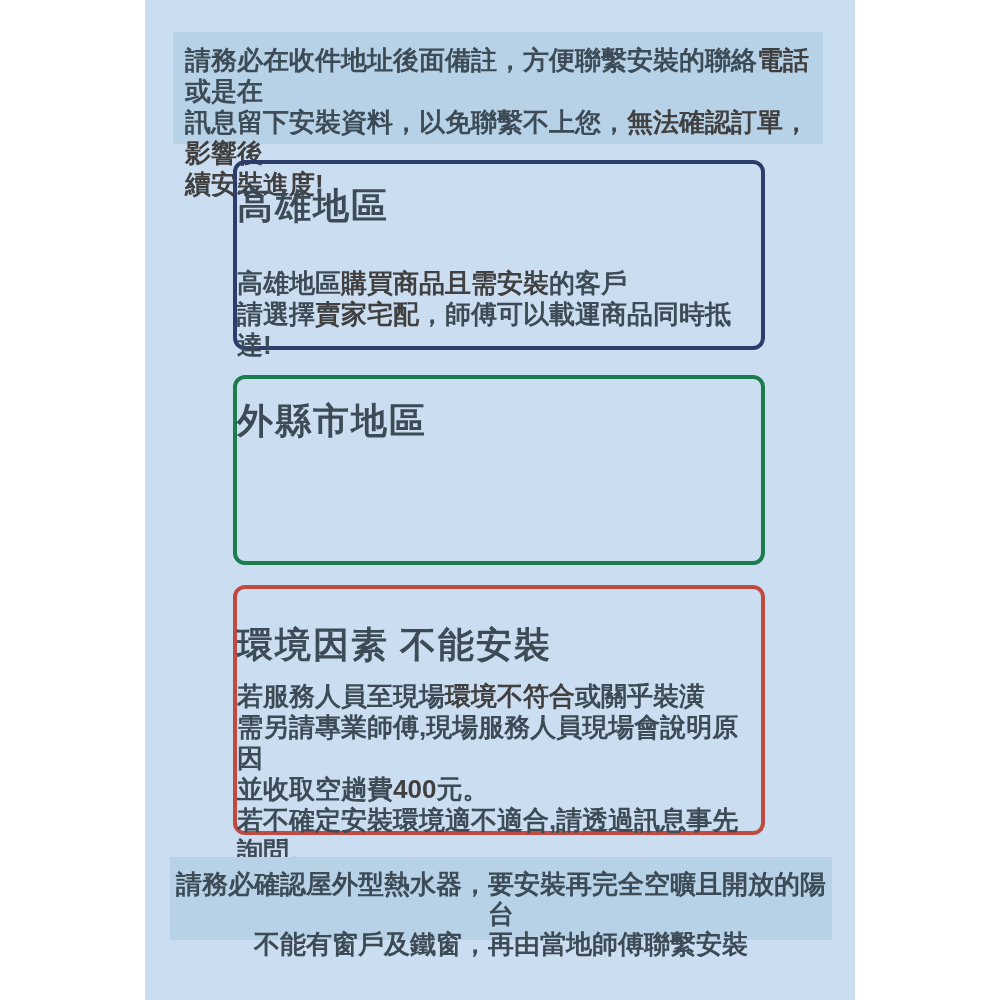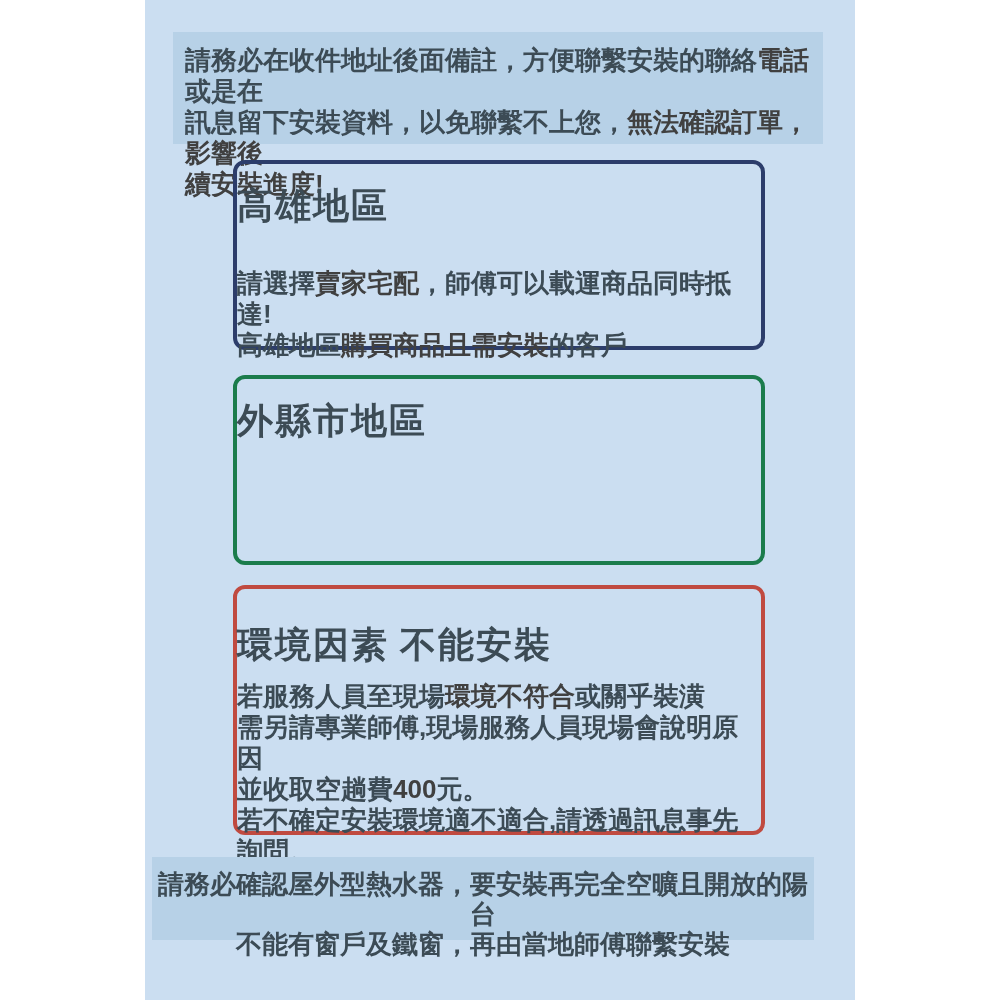--- a/index.html
+++ b/index.html
@@ -22,21 +22,21 @@
     font-weight: bold;
   }
   .note-top {
     left: 28px; top: 32px;
     width: 650px; height: 112px;
     padding: 13px 10px 0 12px;
     font-size: 26px; line-height: 31px;
     text-align: left;
   }
   .note-bottom {
-    left: 7px; top: 857px;
+    left: 25px; top: 857px;
     width: 662px; height: 83px;
     padding-top: 12px;
     font-size: 26px; line-height: 30px;
     text-align: center;
   }
   .rbox {
     position: absolute;
     left: 88px;
     width: 532px;
     border-radius: 12px;
@@ -77,24 +77,24 @@
     </span>
     <span class="line">
       <span class="red">續安裝進度!</span>
     </span>
   </div>
 
   <div class="rbox rbox-blue">
     <div class="rbox-title">高雄地區</div>
     <div class="rbox-body">
       <span class="line">
-        <span>請選擇</span><span class="red">賣家宅配</span><span>，師傅可以載運商品同時抵達!</span>
+        <span>高雄地區</span><span class="red">購買商品且需安裝</span><span>的客戶</span>
       </span>
       <span class="line">
-        <span>高雄地區</span><span class="red">購買商品且需安裝</span><span>的客戶</span>
+        <span>請選擇</span><span class="red">賣家宅配</span><span>，師傅可以載運商品同時抵達!</span>
       </span>
     </div>
   </div>
 
   <div class="rbox rbox-green">
     <div class="rbox-title">外縣市地區</div>
     <div class="rbox-body">
     </div>
   </div>
 

